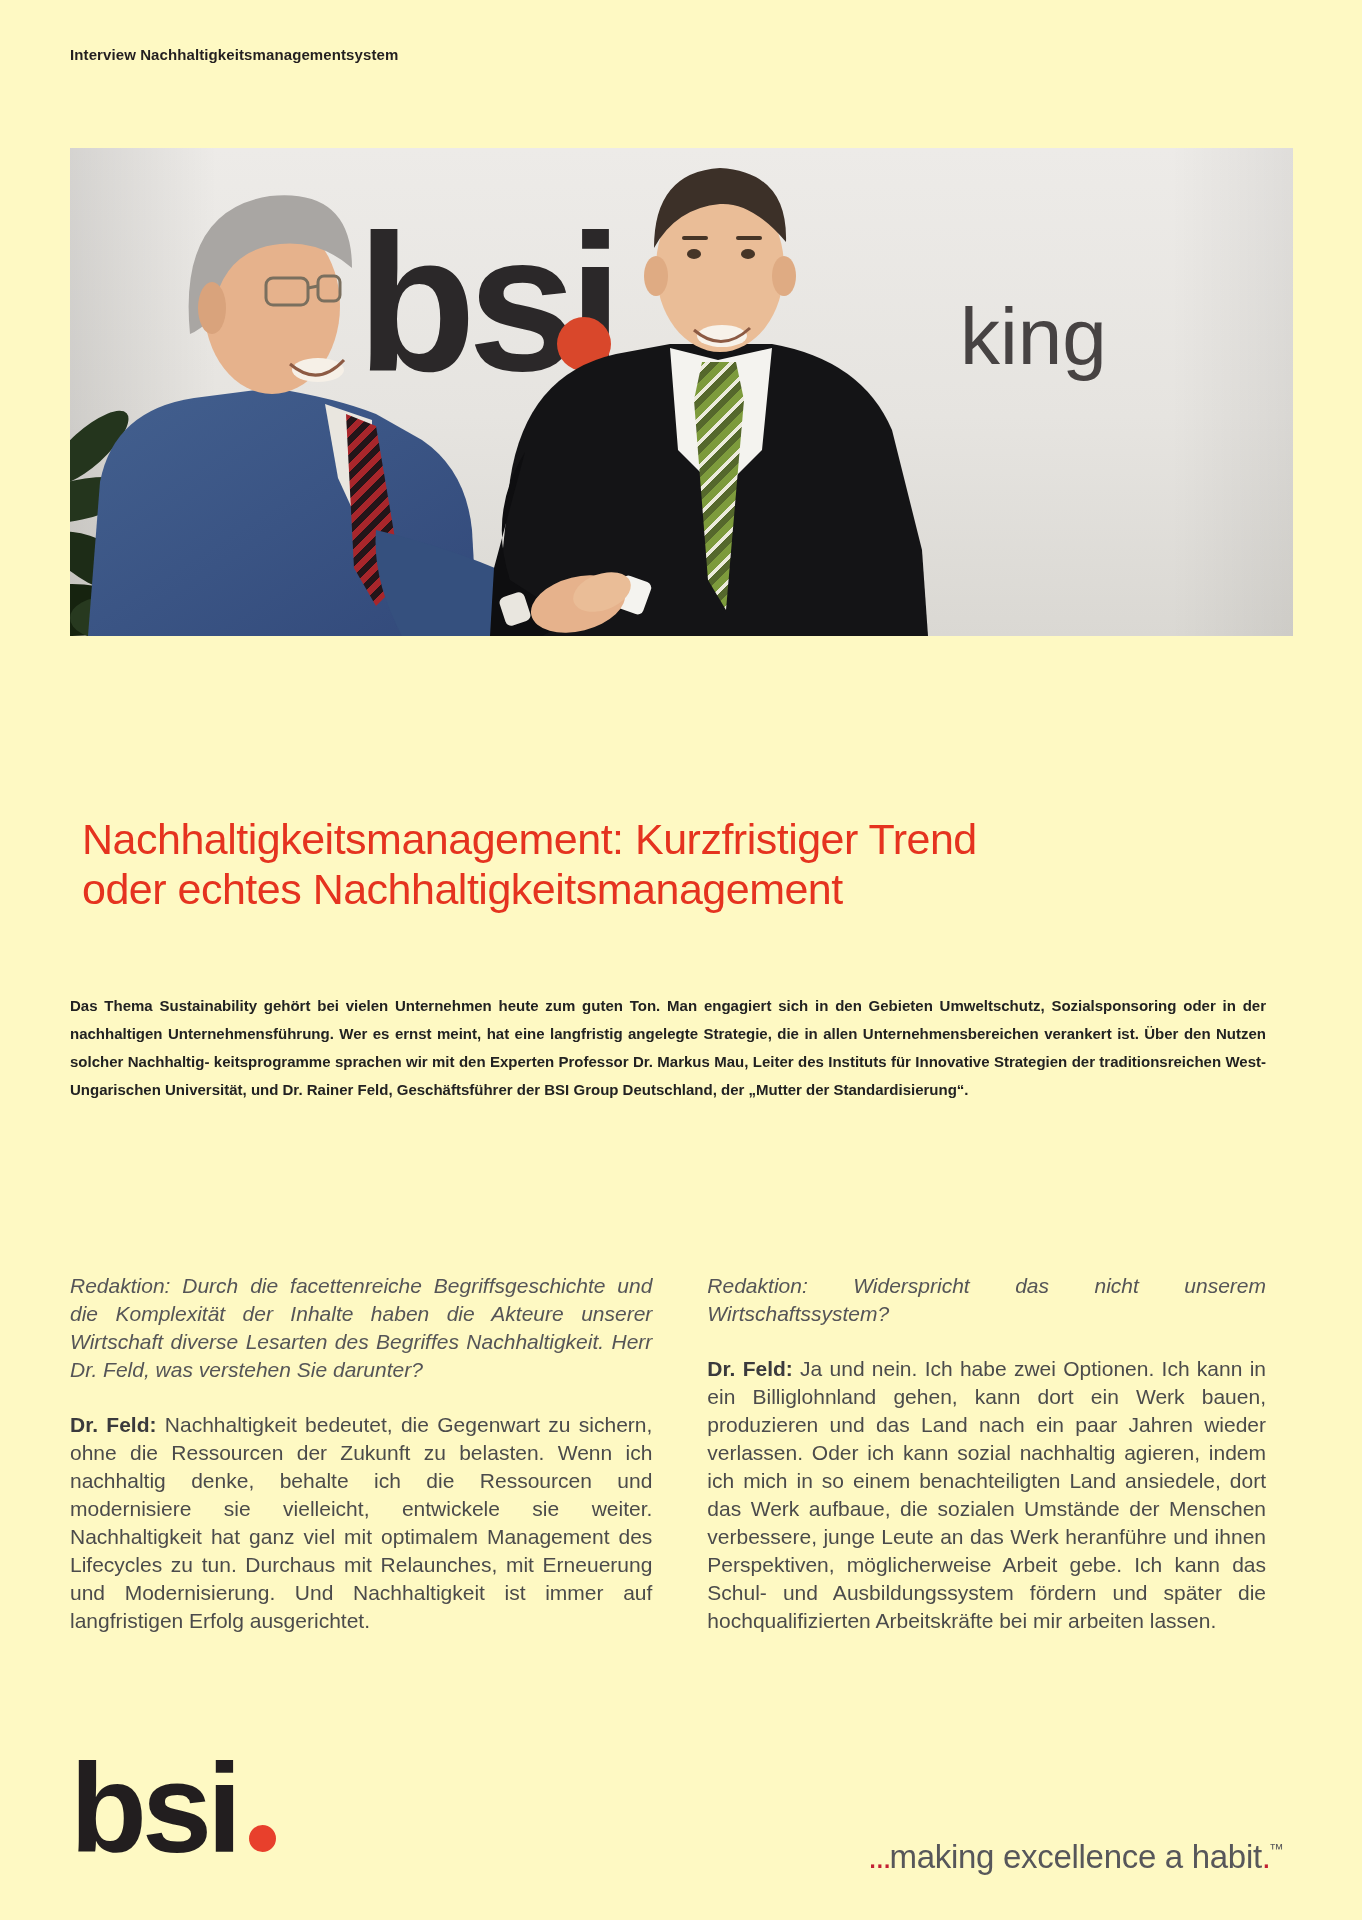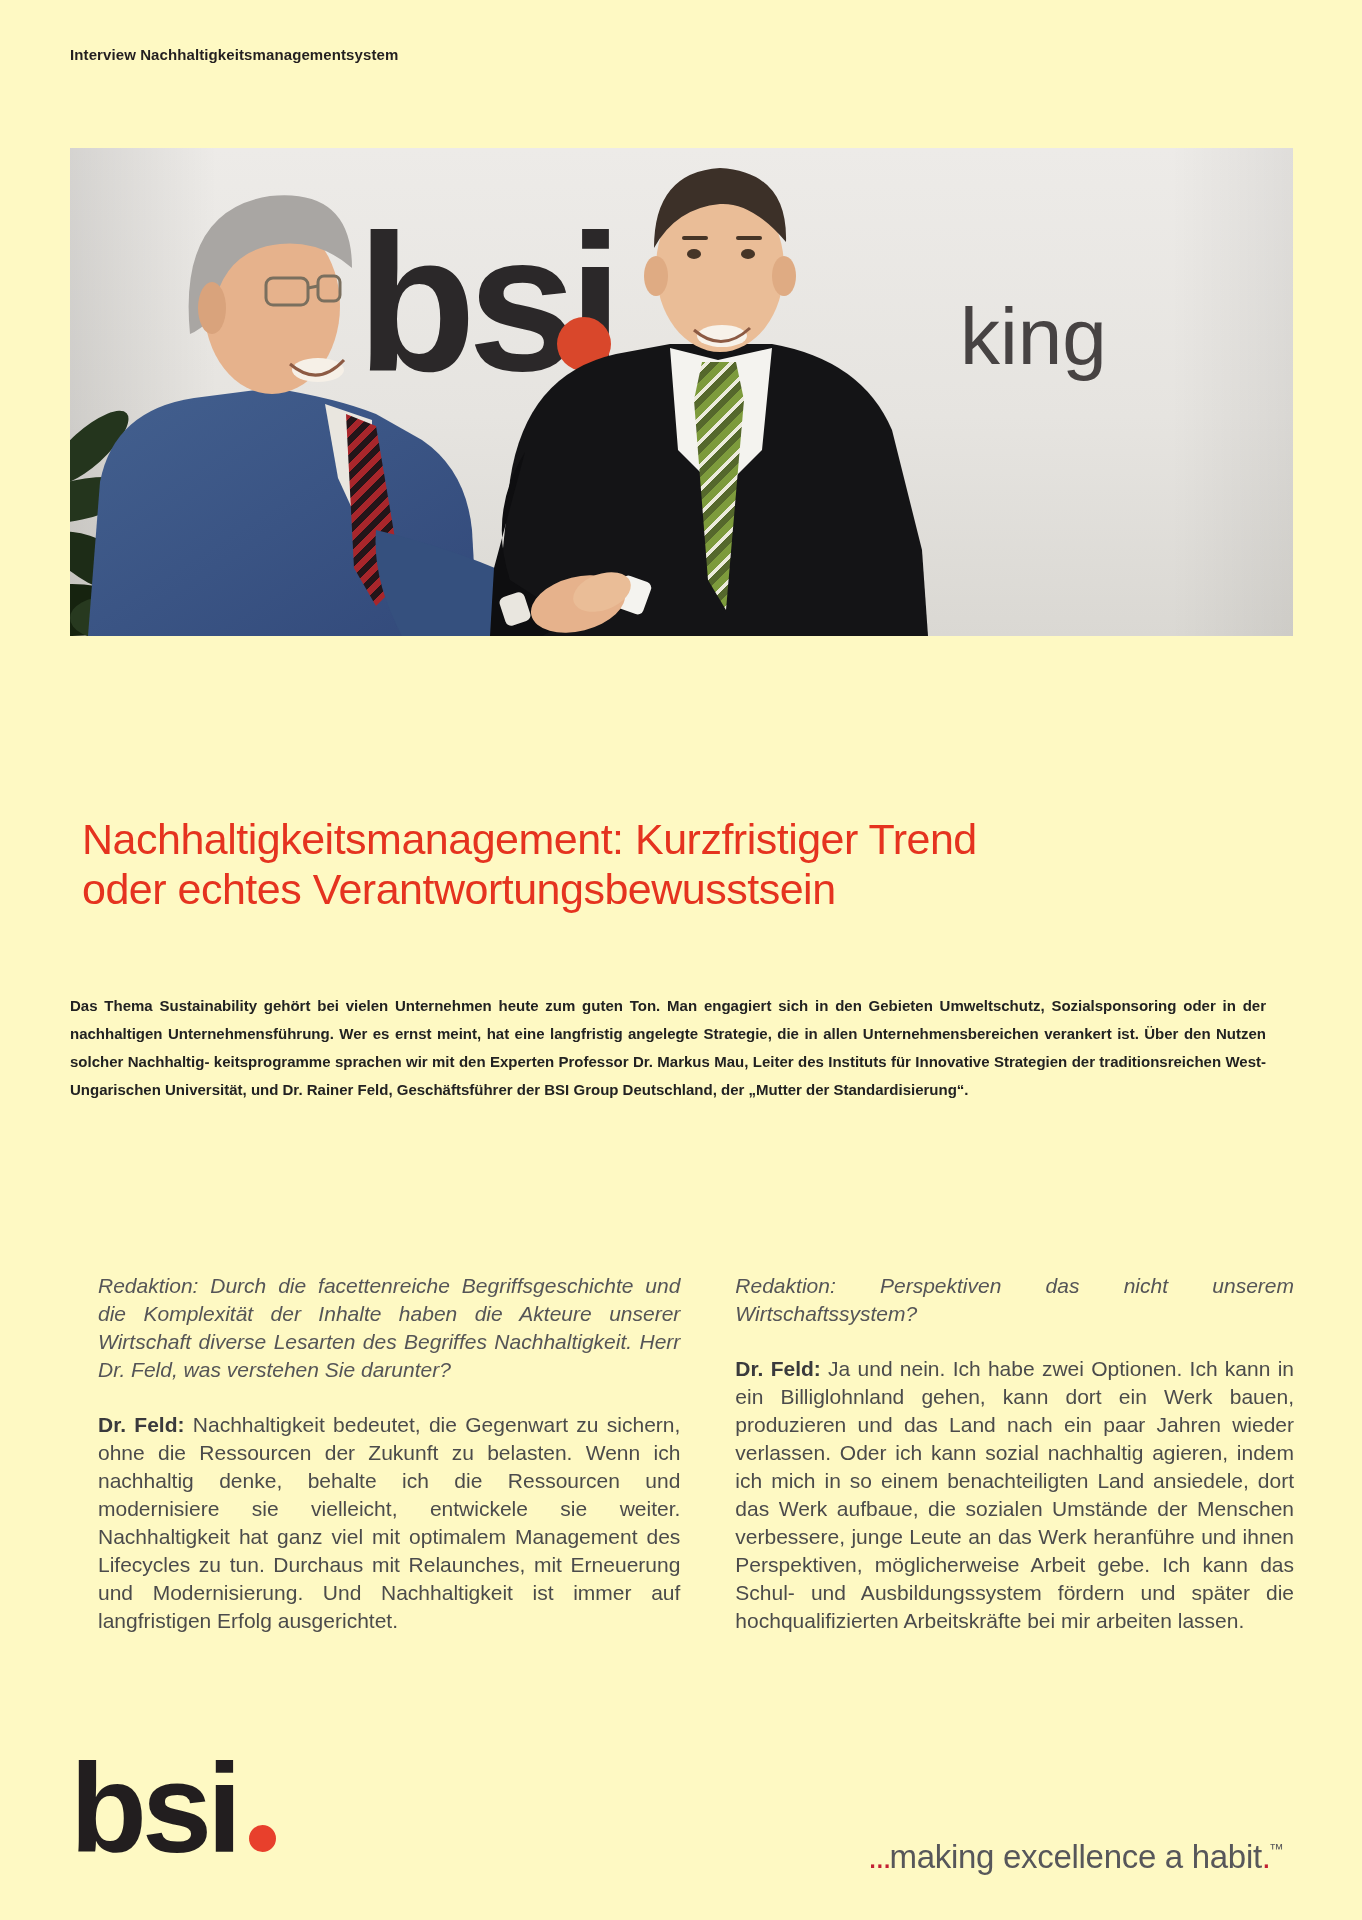--- a/index.html
+++ b/index.html
@@ -22,21 +22,21 @@
     font-size:43px;line-height:50px;font-weight:400;
     color:#e5331f;letter-spacing:-.5px;
   }
   .intro{
     position:absolute;top:992px;left:70px;width:1196px;margin:0;
     font-size:15px;line-height:28px;font-weight:bold;color:#222222;
     text-align:justify;
   }
   .cols{
     position:absolute;top:1272px;left:70px;width:1196px;
-    display:flex;gap:55px;align-items:flex-end;margin-left:28px;
+    display:flex;gap:55px;align-items:flex-end;
   }
   .col{color:#4b4b4b;font-size:21px;line-height:28px;text-align:justify;hyphens:auto;}
   .col-left{width:590px;}
   .col-right{width:566px;}
   .question{font-style:italic;margin:0;color:#555557;}
   .answer{margin:27px 0 0 0;}
   .answer b{color:#3a3a3c;}
   .footer-logo{
     position:absolute;left:70px;top:1746px;
     font-size:126px;font-weight:bold;color:#221e1f;
@@ -151,32 +151,32 @@
       <g>
         <rect x="548" y="430" width="30" height="34" rx="6" fill="#f4f3ef" transform="rotate(20 563 447)"></rect>
         <rect x="432" y="446" width="26" height="30" rx="6" fill="#e9e6df" transform="rotate(-18 445 461)"></rect>
         <ellipse cx="508" cy="456" rx="48" ry="27" fill="#e6b28c" transform="rotate(-14 508 456)"></ellipse>
         <ellipse cx="532" cy="444" rx="30" ry="18" fill="#eabd97" transform="rotate(-20 532 444)"></ellipse>
       </g>
     </svg>
   </div>
 
   <h1 class="headline"><span>Nachhaltigkeitsmanagement: Kurzfristiger Trend</span><br>
-    <span>oder echtes Verantwortungsbewusstsein</span>
+    <span>oder echtes Nachhaltigkeitsmanagement</span>
   </h1>
 
   <p class="intro">Das Thema Sustainability gehört bei vielen Unternehmen heute zum guten Ton. Man engagiert sich in den Gebieten Umweltschutz, Sozialsponsoring oder in der nachhaltigen Unternehmensführung. Wer es ernst meint, hat eine langfristig angelegte Strategie, die in allen Unternehmensbereichen verankert ist. Über den Nutzen solcher Nachhaltig- keitsprogramme sprachen wir mit den Experten Professor Dr. Markus Mau, Leiter des Instituts für Innovative Strategien der traditionsreichen West-Ungarischen Universität, und Dr. Rainer Feld, Geschäftsführer der BSI Group Deutschland, der „Mutter der Standardisierung“.</p>
 
   <div class="cols">
     <div class="col col-left">
       <p class="question">Redaktion: Durch die facettenreiche Begriffsgeschichte und die Komplexität der Inhalte haben die Akteure unserer Wirtschaft diverse Lesarten des Begriffes Nachhaltigkeit. Herr Dr. Feld, was verstehen Sie darunter?</p>
       <p class="answer"><b>Dr. Feld:</b><span> Nachhaltigkeit bedeutet, die Gegenwart zu sichern, ohne die Ressourcen der Zukunft zu belasten. Wenn ich nachhaltig denke, behalte ich die Ressourcen und modernisiere sie vielleicht, entwickele sie weiter. Nachhaltigkeit hat ganz viel mit optimalem Management des Lifecycles zu tun. Durchaus mit Relaunches, mit Erneuerung und Modernisierung. Und Nachhaltigkeit ist immer auf langfristigen Erfolg ausgerichtet.</span></p>
     </div>
     <div class="col col-right">
-      <p class="question">Redaktion: Perspektiven das nicht unserem Wirtschaftssystem?</p>
+      <p class="question">Redaktion: Widerspricht das nicht unserem Wirtschaftssystem?</p>
       <p class="answer"><b>Dr. Feld:</b><span> Ja und nein. Ich habe zwei Optionen. Ich kann in ein Billiglohnland gehen, kann dort ein Werk bauen, produzieren und das Land nach ein paar Jahren wieder verlassen. Oder ich kann sozial nachhaltig agieren, indem ich mich in so einem benachteiligten Land ansiedele, dort das Werk aufbaue, die sozialen Umstände der Menschen verbessere, junge Leute an das Werk heranführe und ihnen Perspektiven, möglicherweise Arbeit gebe. Ich kann das Schul- und Ausbildungssystem fördern und später die hochqualifizierten Arbeitskräfte bei mir arbeiten lassen.</span></p>
     </div>
   </div>
 
   <div class="footer-logo"><span>bsi</span><span class="dot"></span></div>
 
   <div class="tagline"><span class="red">...</span><span>making excellence a habit</span><span class="red">.</span><span class="tm">™</span></div>
 
 </div>
 

